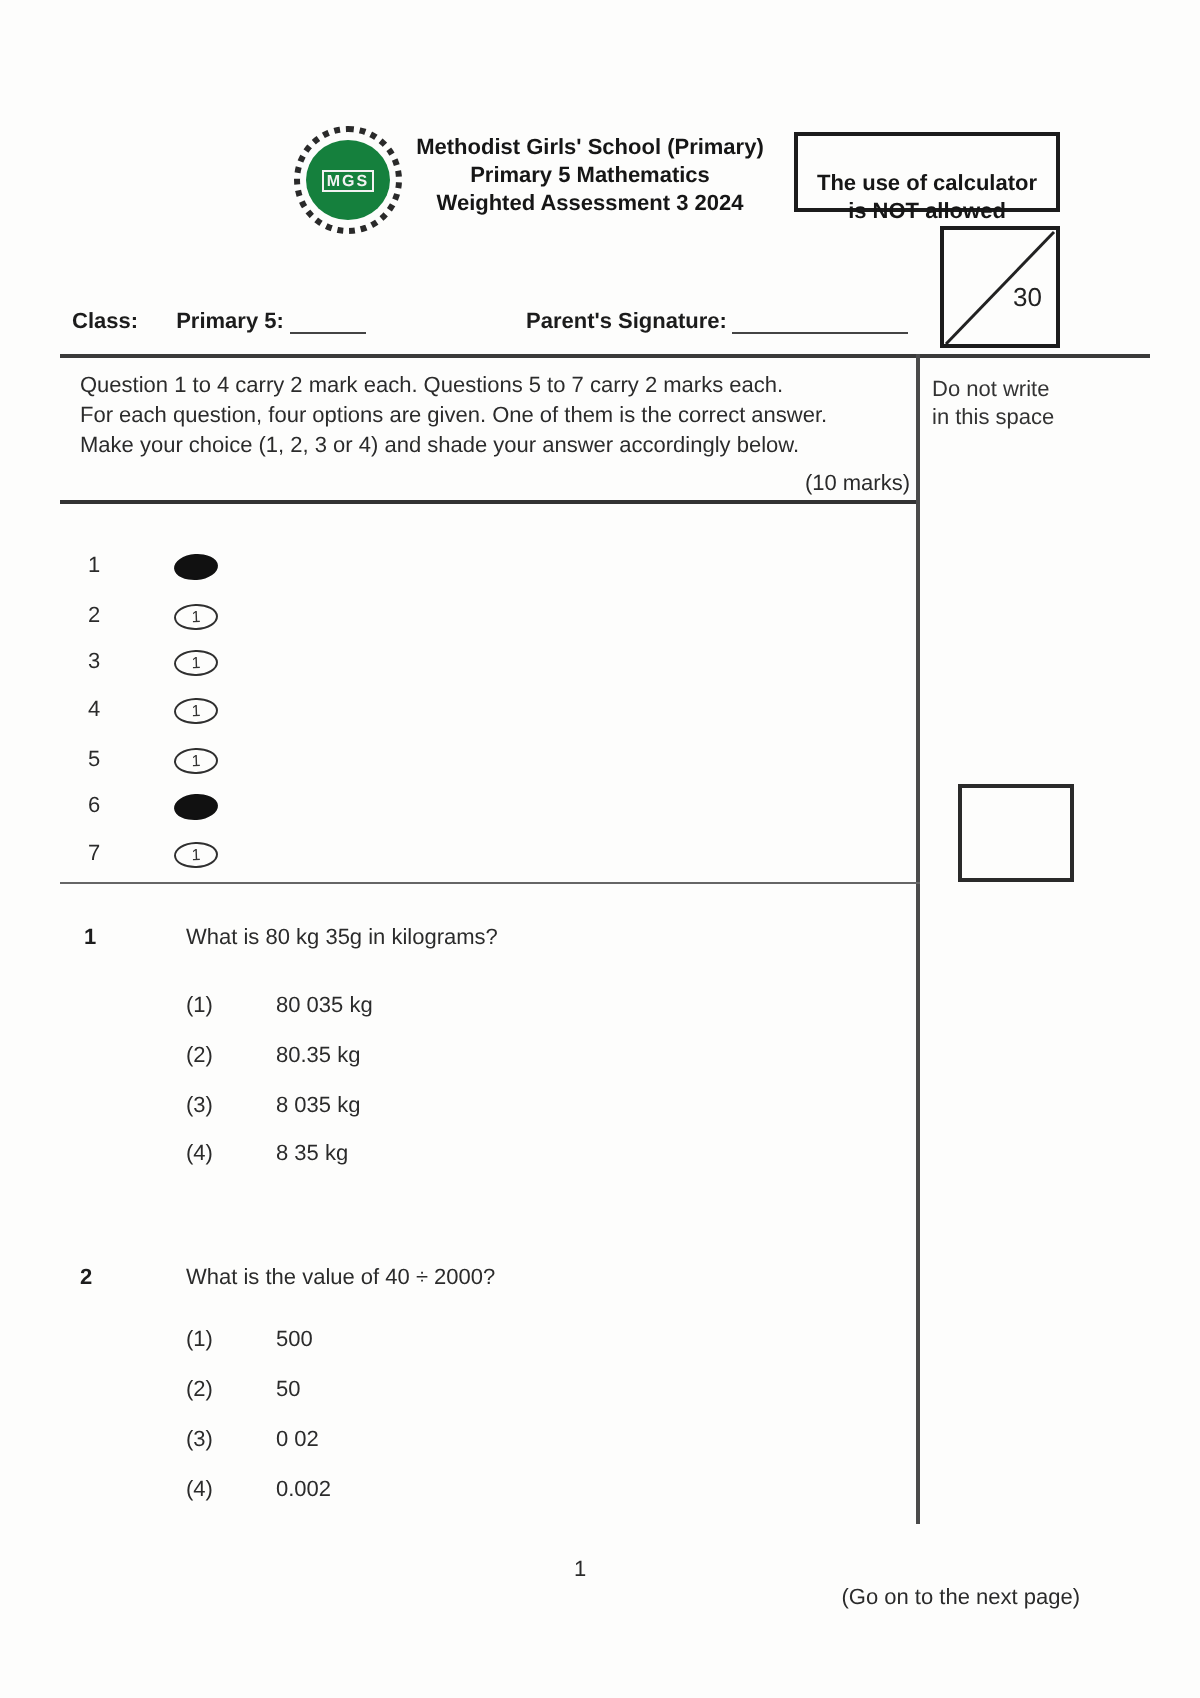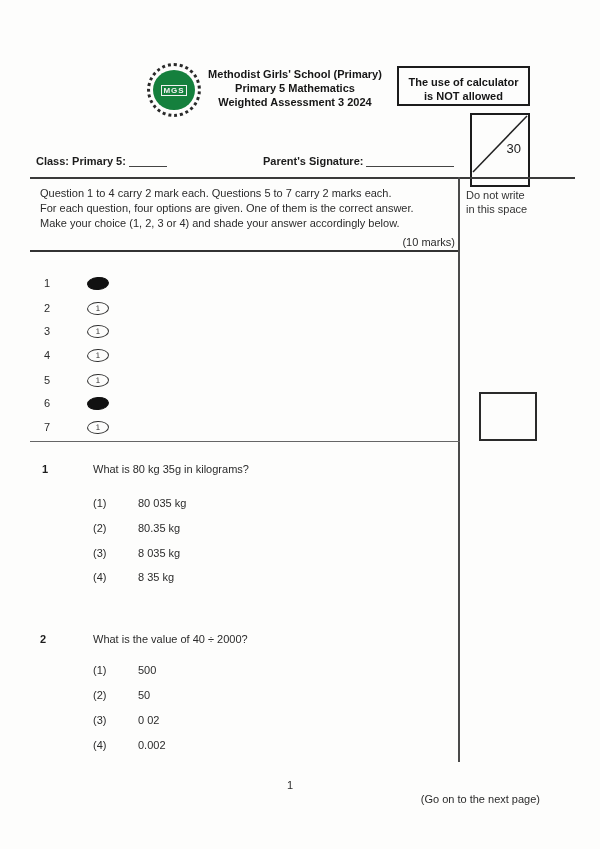--- a/index.html
+++ b/index.html
@@ -18,24 +18,24 @@
   .wreath { position:absolute; inset:0; border:3px dotted #2a2a2a; border-radius:50%; }
   .crest { position:absolute; inset:7px 6px; background:#15803d; border-radius:50%;
            display:flex; align-items:center; justify-content:center; }
   .crest span { color:#f2f2f2; font-size:8px; font-weight:bold; letter-spacing:1px;
                 border:1px solid #f2f2f2; padding:0 1px; }
 
   .header-text { left:190px; top:67px; width:210px; text-align:center;
                  font-weight:bold; font-size:11px; line-height:14px; color:#161616; }
 
   .calc-box { left:397px; top:66px; width:133px; height:40px; border:2px solid #1c1c1c;
-              text-align:center; font-weight:bold; font-size:11px; line-height:14px; padding-top:7px;
+              text-align:center; font-weight:bold; font-size:11px; line-height:14px; padding-top:17px;
               color:#161616; background:#fdfdfc; }
 
-  .score-box { left:470px; top:113px; width:60px; height:74px; border:2px solid #1c1c1c; background:#fdfdfc; }
+  .score-box { left:470px; top:113px; width:60px; height:61px; border:2px solid #1c1c1c; background:#fdfdfc; }
   .score-box svg { position:absolute; left:0; top:0; }
   .score-val { position:absolute; right:7px; top:26px; font-size:13px; color:#222; }
 
   .field-line { display:inline-block; border-bottom:1px solid #444; height:12px; vertical-align:bottom; }
 
   .hr1 { left:30px; top:177px; width:545px; height:2px; background:#3a3a3a; }
   .hr2 { left:30px; top:250px; width:428px; height:2px; background:#333; }
   .hr3 { left:30px; top:441px; width:430px; border-top:1px solid #666; }
   .vline { left:458px; top:177px; width:2px; height:585px; background:#4a4a4a; }
 
@@ -88,21 +88,21 @@
   <div class="abs score-box">
     <svg width="56" height="58" viewBox="0 0 56 58">
       <line x1="1" y1="57" x2="55" y2="1" stroke="#222" stroke-width="1.5"></line>
     </svg>
     <span class="score-val">30</span>
   </div>
 
 
   <div class="abs" style="left:36px; top:155px;">
     <span class="b">Class:</span>
-    <span class="b" style="margin-left:0;">Primary 5:</span>
+    <span class="b" style="margin-left:16px;">Primary 5:</span>
     <span class="field-line" style="width:38px;"></span>
   </div>
 
   <div class="abs" style="left:263px; top:155px;">
     <span class="b">Parent's Signature:</span>
     <span class="field-line" style="width:88px;"></span>
   </div>
 
   <div class="abs hr1"></div>
   <div class="abs vline"></div>

